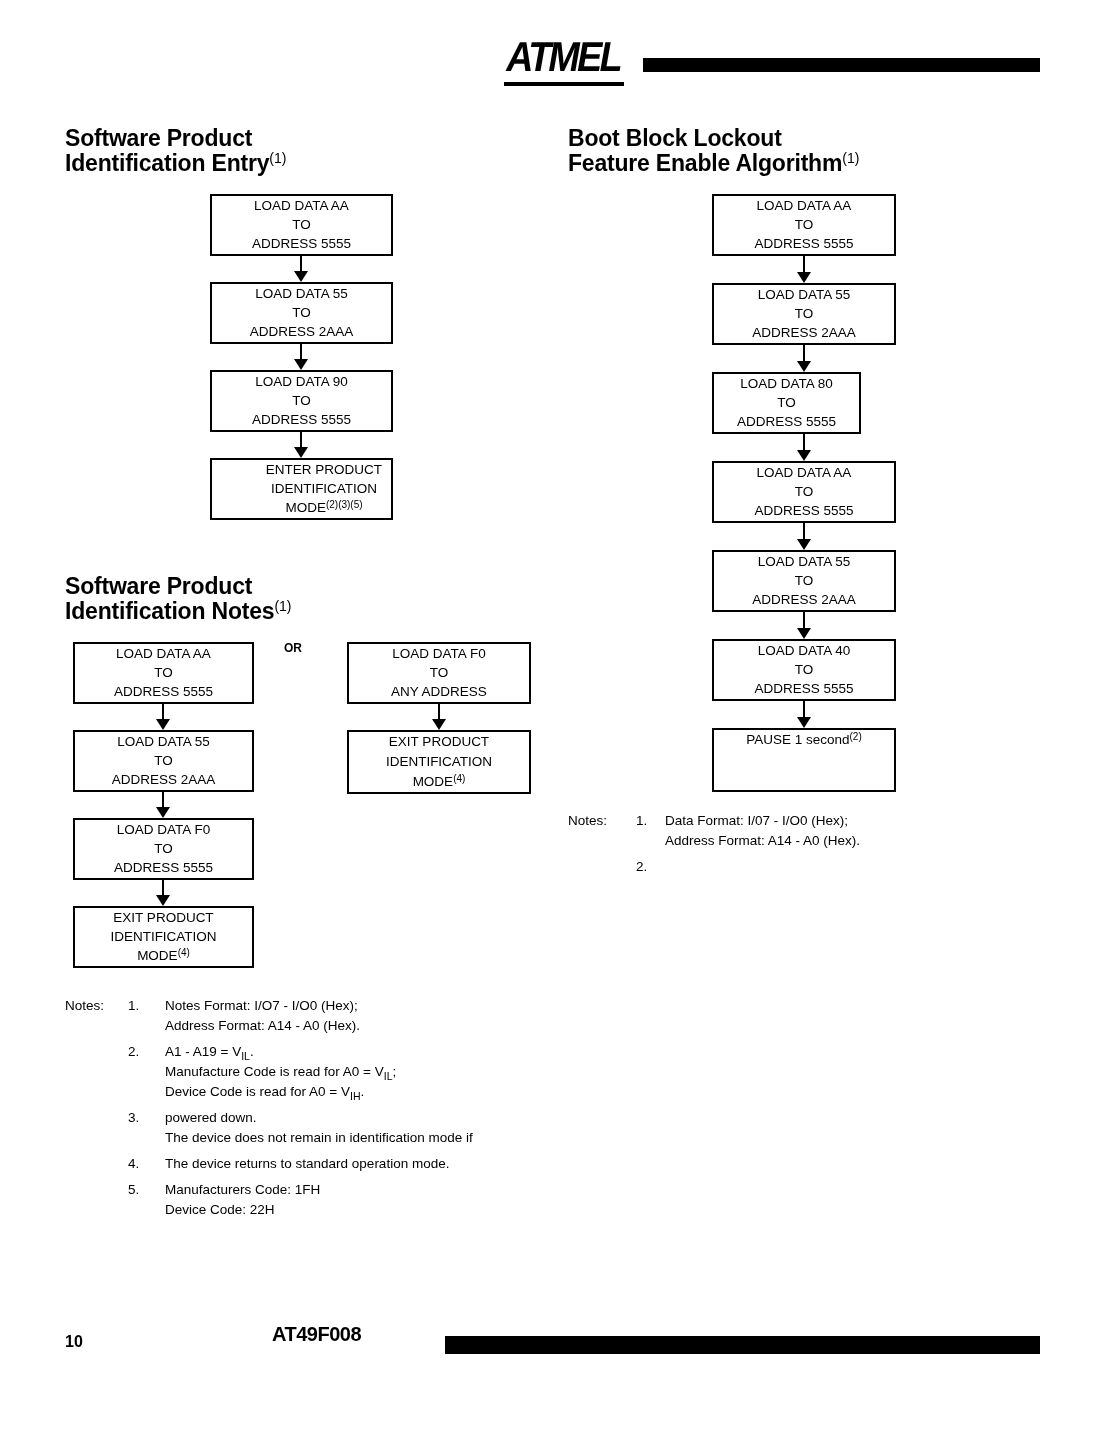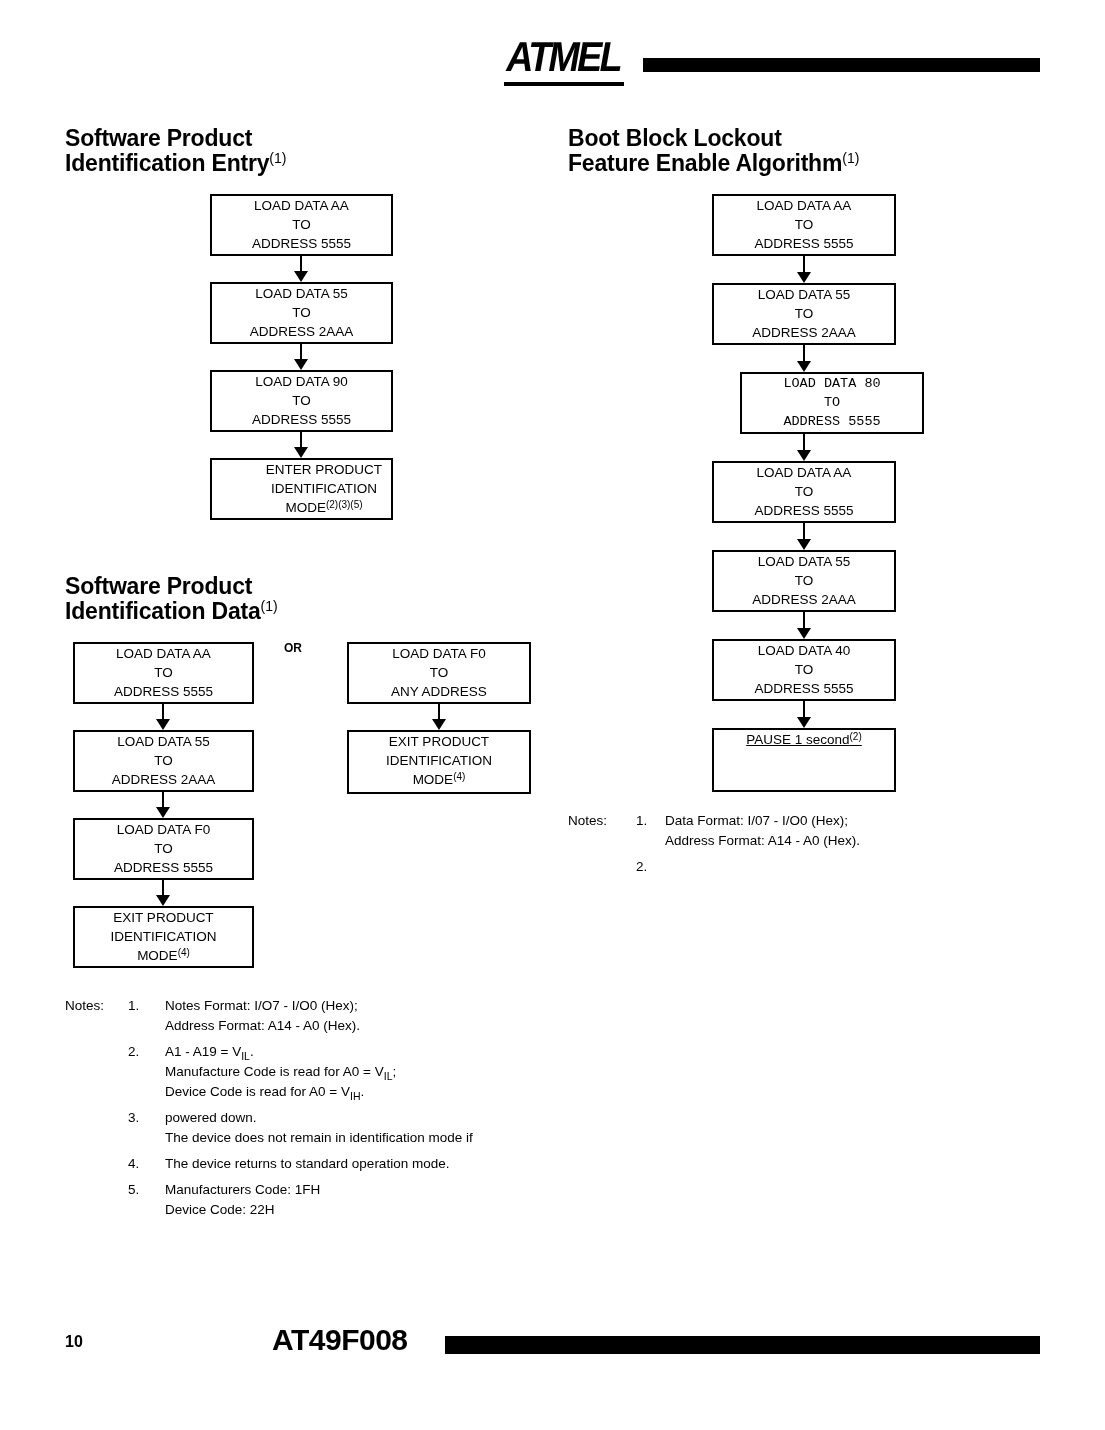--- a/index.html
+++ b/index.html
@@ -14,41 +14,41 @@
     transform:scale(0.92,1.02) skewX(-11deg);transform-origin:left bottom;
   }
   .logo-underline{position:absolute;left:1px;top:48px;width:120px;height:4px;background:#000;}
   .rule{position:absolute;background:#000;}
   
   .sec-title{position:absolute;font-weight:bold;font-size:23px;line-height:25px;letter-spacing:-0.2px;white-space:nowrap;}
   .tsup{font-size:14px;font-weight:normal;position:relative;top:-8px;letter-spacing:0;}
   
   .fbox{
     position:absolute;box-sizing:border-box;width:183px;height:62px;border:2px solid #000;
-    display:flex;flex-direction:column;justify-content:flex-start;align-items:center;
+    display:flex;flex-direction:column;justify-content:space-between;align-items:center;
     text-align:center;font-size:13.5px;line-height:19px;background:#fff;
   }
   .bsup{font-size:10px;position:relative;top:-4px;}
   .varrow{position:absolute;width:14px;}
   .varrow::before{content:"";position:absolute;left:6px;top:-2px;bottom:9px;width:2px;background:#000;}
   .varrow::after{content:"";position:absolute;left:0;bottom:0;width:0;height:0;
     border-left:7px solid transparent;border-right:7px solid transparent;border-top:11px solid #000;}
   .or-label{position:absolute;font-weight:bold;font-size:12px;}
   
   .notes{position:absolute;font-size:13.5px;line-height:20px;}
   .note-row{display:flex;margin-bottom:6px;}
   .note-label{width:63px;flex:0 0 63px;}
   .note-num{width:37px;flex:0 0 37px;}
   .notes-right .note-label{width:68px;flex:0 0 68px;}
   .notes-right .note-num{width:29px;flex:0 0 29px;}
   .note-text{flex:1;}
   .vsub{font-size:10.5px;position:relative;top:3.5px;}
   
   .footer-page{position:absolute;left:65px;top:1333px;font-weight:bold;font-size:16px;}
-  .footer-title{position:absolute;left:272px;top:1323px;font-weight:bold;font-size:30px;letter-spacing:-0.5px;}
+  .footer-title{position:absolute;left:272px;top:1323px;font-weight:bold;font-size:20px;letter-spacing:-0.5px;}
 </style>
 </head>
 <body>
 
 <div class="page">
 
   <div class="logo">
     <span class="logo-text">ATMEL</span>
     <span class="logo-underline"></span>
   </div>
@@ -59,21 +59,21 @@
     <div><span>Identification Entry</span><span class="tsup">(1)</span></div>
   </div>
 
   <div class="sec-title" style="left:568px;top:126px;">
     <div>Boot Block Lockout</div>
     <div><span>Feature Enable Algorithm</span><span class="tsup">(1)</span></div>
   </div>
 
   <div class="sec-title" style="left:65px;top:574px;">
     <div>Software Product</div>
-    <div><span>Identification Data</span><span class="tsup">(1)</span></div>
+    <div><span>Identification Notes</span><span class="tsup">(1)</span></div>
   </div>
 
   <div class="fbox" style="left:210px;top:194px;">
     <div>LOAD DATA AA</div>
     <div>TO</div>
     <div><span>ADDRESS 5555</span><span class="bsup"></span></div>
   </div>
   <div class="varrow" style="left:294px;top:256px;height:26px;"></div>
   <div class="fbox" style="left:210px;top:282px;">
     <div>LOAD DATA 55</div>
@@ -98,21 +98,21 @@
     <div>TO</div>
     <div><span>ADDRESS 5555</span><span class="bsup"></span></div>
   </div>
   <div class="varrow" style="left:797px;top:256px;height:27px;"></div>
   <div class="fbox" style="left:712px;top:283px;width:184px;">
     <div>LOAD DATA 55</div>
     <div>TO</div>
     <div><span>ADDRESS 2AAA</span><span class="bsup"></span></div>
   </div>
   <div class="varrow" style="left:797px;top:345px;height:27px;"></div>
-  <div class="fbox" style="left:740px;top:372px;width:184px;font-family:Liberation Mono, monospace;">
+  <div class="fbox" style="left:712px;top:372px;width:149px;">
     <div>LOAD DATA 80</div>
     <div>TO</div>
     <div><span>ADDRESS 5555</span><span class="bsup"></span></div>
   </div>
   <div class="varrow" style="left:797px;top:434px;height:27px;"></div>
   <div class="fbox" style="left:712px;top:461px;width:184px;">
     <div>LOAD DATA AA</div>
     <div>TO</div>
     <div><span>ADDRESS 5555</span><span class="bsup"></span></div>
   </div>
@@ -122,21 +122,21 @@
     <div>TO</div>
     <div><span>ADDRESS 2AAA</span><span class="bsup"></span></div>
   </div>
   <div class="varrow" style="left:797px;top:612px;height:27px;"></div>
   <div class="fbox" style="left:712px;top:639px;width:184px;">
     <div>LOAD DATA 40</div>
     <div>TO</div>
     <div><span>ADDRESS 5555</span><span class="bsup"></span></div>
   </div>
   <div class="varrow" style="left:797px;top:701px;height:27px;"></div>
-  <div class="fbox" style="left:712px;top:728px;width:184px;height:64px;text-decoration:underline;">
+  <div class="fbox" style="left:712px;top:728px;width:184px;height:64px;">
     <div><span>PAUSE 1 second</span><span class="bsup">(2)</span></div>
   </div>
 
   <div class="fbox" style="left:73px;top:642px;width:181px;">
     <div>LOAD DATA AA</div>
     <div>TO</div>
     <div><span>ADDRESS 5555</span><span class="bsup"></span></div>
   </div>
   <div class="varrow" style="left:156px;top:704px;height:26px;"></div>
   <div class="fbox" style="left:73px;top:730px;width:181px;">

